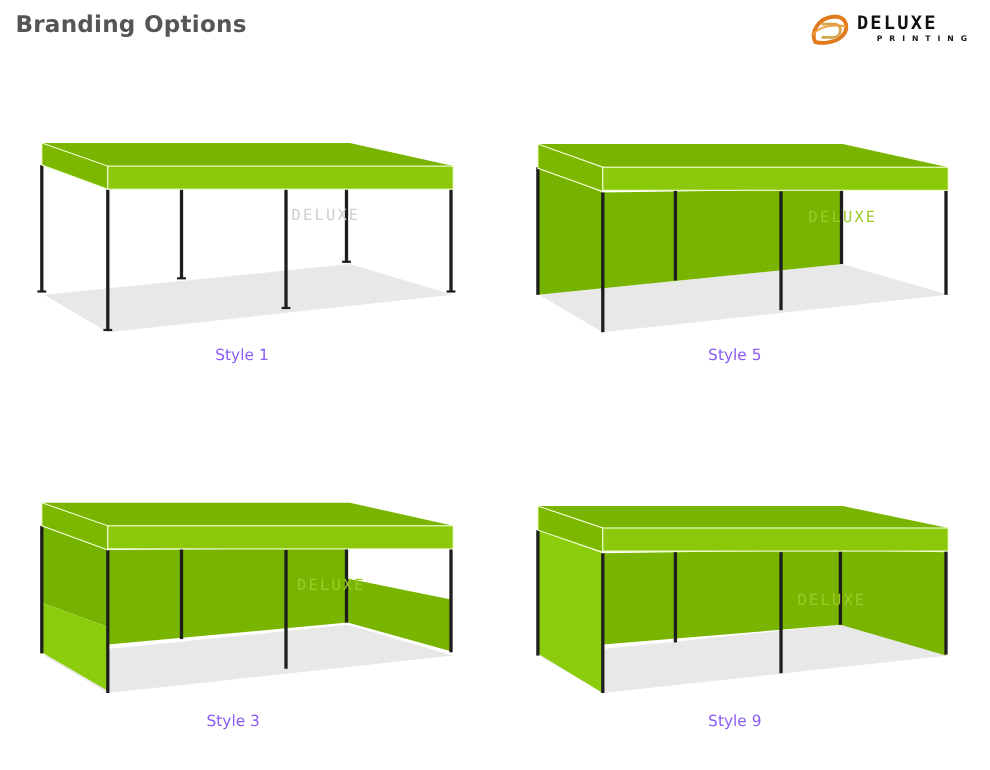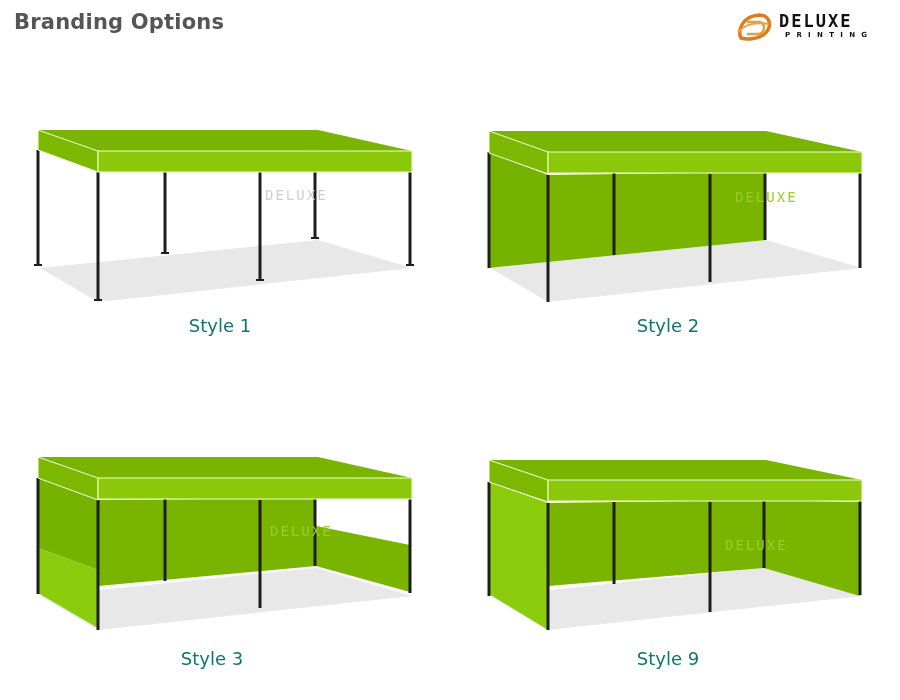--- a/index.html
+++ b/index.html
@@ -1,23 +1,23 @@
 <!DOCTYPE html>
 <html><head>
 <meta charset="utf-8">
 <style>
   html,body{margin:0;padding:0;background:#fff;}
   body{width:900px;height:700px;position:relative;overflow:hidden;font-family:"DejaVu Sans","Liberation Sans",sans-serif;}
   .title{position:absolute;left:14px;top:10px;font-size:21px;font-weight:bold;color:#555;letter-spacing:0.2px;}
   .logo{position:absolute;left:735px;top:10px;width:155px;height:34px;}
   .logo-word{position:absolute;left:44px;top:1px;font-family:"DejaVu Sans Mono",monospace;font-size:17px;letter-spacing:2px;color:#111;font-weight:bold;}
-  .logo-sub{position:absolute;left:50px;top:21px;font-size:7px;letter-spacing:6.3px;color:#111;font-weight:bold;}
+  .logo-sub{position:absolute;left:62px;top:21px;font-size:7px;letter-spacing:6.3px;color:#111;font-weight:bold;}
   .tent{position:absolute;}
   .tent svg{display:block;}
-  .label{position:absolute;font-size:18px;color:#0f766e;text-align:center;width:120px;}
+  .label{position:absolute;font-size:14px;color:#8b5cf6;text-align:center;width:120px;}
 </style>
 </head>
 <body>
 
 <div class="title">Branding Options</div>
 
 <div class="logo">
   <svg width="40" height="34" viewBox="0 0 40 34" style="position:absolute;left:0;top:0">
     <path d="M6 28 C 2 20, 8 6, 24 5 C 36 5, 38 18, 28 25 C 22 29, 12 30, 6 28 Z" fill="none" stroke="#e07a1a" stroke-width="3.5"></path>
     <path d="M12 12 L24 12 C31 12 31 24 22 24 L12 24" fill="none" stroke="#d4a54a" stroke-width="2.5"></path>
@@ -66,21 +66,21 @@
       <line x1="489" y1="152" x2="489" y2="268"></line>
       <line x1="548" y1="175" x2="548" y2="302"></line>
         <line x1="710" y1="174" x2="710" y2="282"></line>
         <line x1="860" y1="172" x2="860" y2="268"></line>
     </g>
     <polygon points="489,131 766,131 862,152 548,152" fill="#78b400"></polygon>
     <polygon points="489,131 548,152 548,174 489,153" fill="#7cb800" stroke="#f2ffd6" stroke-width="1"></polygon>
     <rect x="548" y="152" width="314" height="21" fill="#8bc80a" stroke="#f2ffd6" stroke-width="1"></rect>
     <text x="735" y="202" font-size="14" fill="#9acc2a" font-family="DejaVu Sans Mono,monospace" letter-spacing="2">DELUXE</text>
   </svg>
-  <div class="label" style="left:158px;top:215px;">Style 2</div>
+  <div class="label" style="left:158px;top:215px;">Style 5</div>
 </div>
 
 <div class="tent" style="left:0;top:430px;">
   <svg width="440" height="220" viewBox="0 430 440 220">
     <polygon points="40,596 98,630 412,596 316,568" fill="#e8e8e8"></polygon>
     <polygon points="98,500 316,498 316,566 98,586" fill="#78b400"></polygon>
     <polygon points="38,478 98,500 98,570 38,548" fill="#76b200"></polygon>
     <polygon points="38,548 98,570 98,628 38,593" fill="#8bcc0c"></polygon>
     <polygon points="316,526 410,545 410,592 316,566" fill="#78b400"></polygon>
     <g stroke="#1e1e1e" stroke-width="3">

